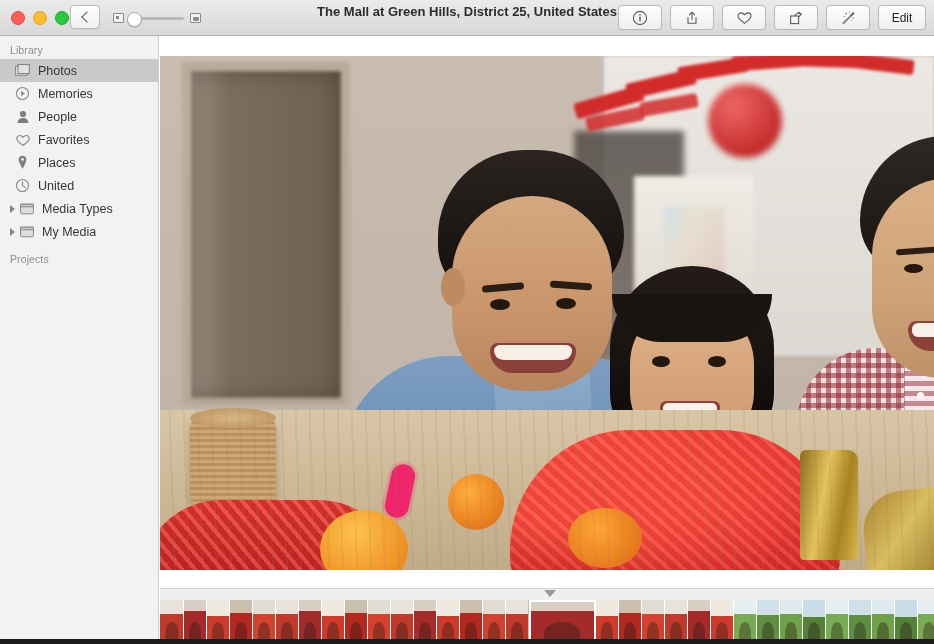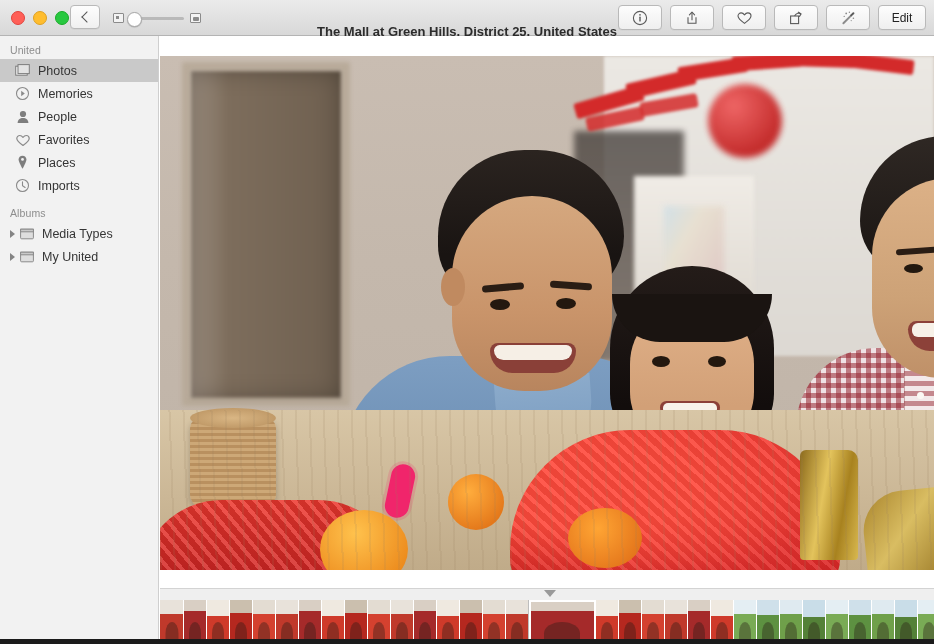--- a/index.html
+++ b/index.html
@@ -80,21 +80,21 @@
   .slider-thumb {
     position: absolute; left: -3px; top: 50%;
     width: 13px; height: 13px; margin-top: -6.5px;
     background: #ffffff; border: 1px solid #a8a8a8;
     border-radius: 50%;
     box-shadow: 0 0.5px 1px rgba(0,0,0,0.22);
   }
 
   .title-block {
     position: absolute; left: 0; right: 0; top: 4px;
-    text-align: center; pointer-events: none; margin-top: 20px;
+    text-align: center; pointer-events: none;
   }
   .win-title {
     font-size: 13px; font-weight: bold; color: #2c2c2c;
     line-height: 15px;
   }
   .win-sub {
     font-size: 11px; color: #6a6a6a; line-height: 14px; margin-top: 1px;
   }
 
   .tools { position: absolute; right: 8px; top: 5px; display: flex; gap: 8px; }
@@ -529,21 +529,21 @@
           </g>
         </svg>
       </div>
 
       <div class="tb-btn tool edit" style="position:relative;left:0;top:0;">Edit</div>
     </div>
   </div>
 
   <div class="sidebar">
 
-    <div class="sb-header">United</div>
+    <div class="sb-header">Library</div>
 
     <div class="sb-item selected">
       <span class="sb-icon">
         <svg width="15" height="13" viewBox="0 0 15 13">
           <rect x="0.7" y="2.2" width="11.5" height="9" fill="#f0f0f0" stroke="#7d7d7d" stroke-width="1"></rect>
           <rect x="3" y="0.6" width="11.3" height="9" fill="#e3e3e3" stroke="#7d7d7d" stroke-width="1"></rect>
         </svg>
       </span>
       <span>Photos</span>
     </div>
@@ -587,47 +587,47 @@
       <span>Places</span>
     </div>
 
     <div class="sb-item">
       <span class="sb-icon">
         <svg width="15" height="15" viewBox="0 0 15 15">
           <circle cx="7.5" cy="7.5" r="6" fill="none" stroke="#8a8a8a" stroke-width="1.1"></circle>
           <path d="M7.5 3.9v3.7l2.6 1.9" fill="none" stroke="#8a8a8a" stroke-width="1.1" stroke-linecap="round"></path>
         </svg>
       </span>
-      <span>Imports</span>
-    </div>
-
-    <div class="sb-header" style="margin-top:6px;">Albums</div>
+      <span>United</span>
+    </div>
+
 
     <div class="sb-item nested">
       <span class="sb-disc"></span>
       <span class="sb-icon">
         <svg width="14" height="12" viewBox="0 0 14 12">
           <rect x="0.6" y="1.2" width="12.8" height="9.6" rx="1" fill="#dedede" stroke="#8a8a8a" stroke-width="1"></rect>
           <rect x="0.6" y="1.2" width="12.8" height="2.6" fill="#c9c9c9" stroke="#8a8a8a" stroke-width="1"></rect>
         </svg>
       </span>
       <span>Media Types</span>
     </div>
 
     <div class="sb-item nested">
       <span class="sb-disc"></span>
       <span class="sb-icon">
         <svg width="14" height="12" viewBox="0 0 14 12">
           <rect x="0.6" y="1.2" width="12.8" height="9.6" rx="1" fill="#dedede" stroke="#8a8a8a" stroke-width="1"></rect>
           <rect x="0.6" y="1.2" width="12.8" height="2.6" fill="#c9c9c9" stroke="#8a8a8a" stroke-width="1"></rect>
         </svg>
       </span>
-      <span>My United</span>
-    </div>
-
+      <span>My Media</span>
+    </div>
+
+    <div class="sb-header" style="margin-top:6px;">Projects</div>
 
   </div>
 
   <div class="content">
 
     <div class="photo-area">
       <div class="photo">
 
         <div class="ph-wall"></div>
         <div class="ph-door"></div>

